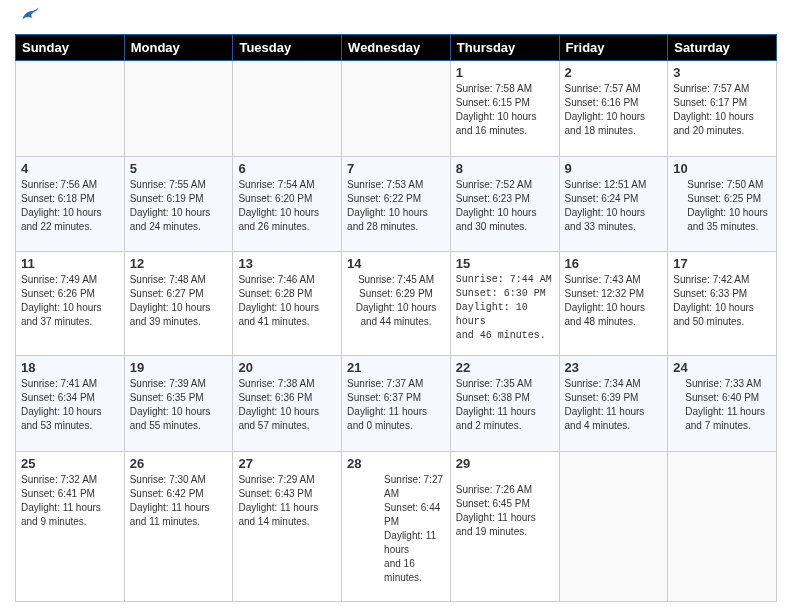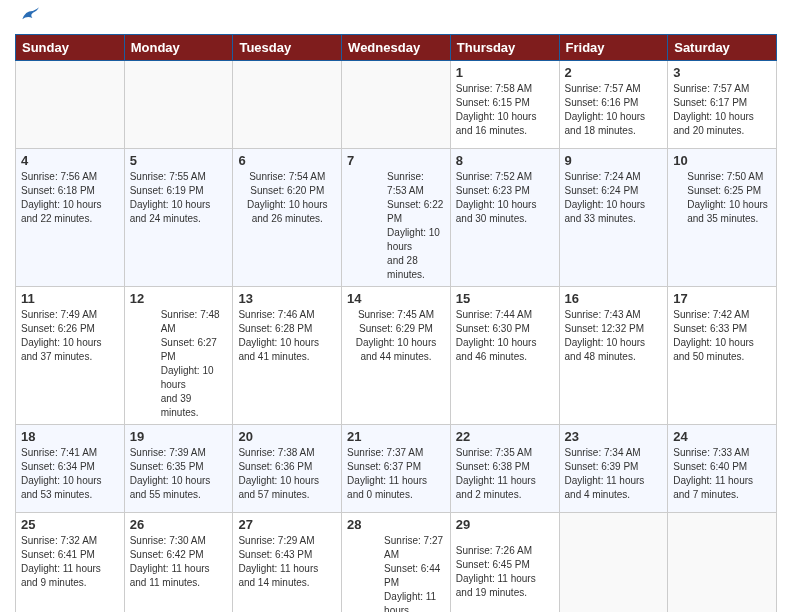--- a/index.html
+++ b/index.html
@@ -55,21 +55,21 @@
       font-size: 16px;
       color: #555;
     }
     .calendar {
       flex: 1;
       border-collapse: collapse;
       width: 100%;
       table-layout: fixed;
     }
     .calendar th {
-      background-color: #7f1d1d;
+      background-color: #000000;
       color: white;
       text-align: left;
       padding: 5px 6px;
       font-size: 13px;
       font-weight: bold;
       border: 1px solid #1a5da0;
     }
     .calendar td {
       border: 1px solid #ccc;
       vertical-align: top;
@@ -173,42 +173,42 @@
           </td>
           <td>
             <span class="day-number">5</span>
             <div class="day-info" style="white-space: pre-line;">Sunrise: 7:55 AM
 Sunset: 6:19 PM
 Daylight: 10 hours
 and 24 minutes.</div>
           </td>
           <td>
             <span class="day-number">6</span>
-            <div class="day-info" style="white-space: pre-line; text-align: center;">Sunrise: 7:54 AM
+            <div class="day-info" style="white-space: pre-line;">Sunrise: 7:54 AM
 Sunset: 6:20 PM
 Daylight: 10 hours
 and 26 minutes.</div>
           </td>
           <td>
             <span class="day-number">7</span>
-            <div class="day-info" style="white-space: pre-line; margin-left: 40px;">Sunrise: 7:53 AM
+            <div class="day-info" style="white-space: pre-line;">Sunrise: 7:53 AM
 Sunset: 6:22 PM
 Daylight: 10 hours
 and 28 minutes.</div>
           </td>
           <td>
             <span class="day-number">8</span>
             <div class="day-info" style="white-space: pre-line;">Sunrise: 7:52 AM
 Sunset: 6:23 PM
 Daylight: 10 hours
 and 30 minutes.</div>
           </td>
           <td>
             <span class="day-number">9</span>
-            <div class="day-info" style="white-space: pre-line;">Sunrise: 7:24 AM
+            <div class="day-info" style="white-space: pre-line;">Sunrise: 12:51 AM
 Sunset: 6:24 PM
 Daylight: 10 hours
 and 33 minutes.</div>
           </td>
           <td>
             <span class="day-number">10</span>
             <div class="day-info" style="white-space: pre-line; margin-left: 14px;">Sunrise: 7:50 AM
 Sunset: 6:25 PM
 Daylight: 10 hours
 and 35 minutes.</div>
@@ -217,42 +217,42 @@
         <tr>
           <td>
             <span class="day-number">11</span>
             <div class="day-info" style="white-space: pre-line;">Sunrise: 7:49 AM
 Sunset: 6:26 PM
 Daylight: 10 hours
 and 37 minutes.</div>
           </td>
           <td>
             <span class="day-number">12</span>
-            <div class="day-info" style="white-space: pre-line; margin-left: 31px;">Sunrise: 7:48 AM
+            <div class="day-info" style="white-space: pre-line;">Sunrise: 7:48 AM
 Sunset: 6:27 PM
 Daylight: 10 hours
 and 39 minutes.</div>
           </td>
           <td>
             <span class="day-number">13</span>
             <div class="day-info" style="white-space: pre-line;">Sunrise: 7:46 AM
 Sunset: 6:28 PM
 Daylight: 10 hours
 and 41 minutes.</div>
           </td>
           <td>
             <span class="day-number">14</span>
             <div class="day-info" style="white-space: pre-line; text-align: center;">Sunrise: 7:45 AM
 Sunset: 6:29 PM
 Daylight: 10 hours
 and 44 minutes.</div>
           </td>
           <td>
             <span class="day-number">15</span>
-            <div class="day-info" style="white-space: pre-line;">Sunrise: 7:44 AM
+            <div class="day-info" style="white-space: pre-line; font-family: Liberation Mono, monospace;">Sunrise: 7:44 AM
 Sunset: 6:30 PM
 Daylight: 10 hours
 and 46 minutes.</div>
           </td>
           <td>
             <span class="day-number">16</span>
             <div class="day-info" style="white-space: pre-line;">Sunrise: 7:43 AM
 Sunset: 12:32 PM
 Daylight: 10 hours
 and 48 minutes.</div>
@@ -303,21 +303,21 @@
           </td>
           <td>
             <span class="day-number">23</span>
             <div class="day-info" style="white-space: pre-line;">Sunrise: 7:34 AM
 Sunset: 6:39 PM
 Daylight: 11 hours
 and 4 minutes.</div>
           </td>
           <td>
             <span class="day-number">24</span>
-            <div class="day-info" style="white-space: pre-line;">Sunrise: 7:33 AM
+            <div class="day-info" style="white-space: pre-line; margin-left: 12px;">Sunrise: 7:33 AM
 Sunset: 6:40 PM
 Daylight: 11 hours
 and 7 minutes.</div>
           </td>
         </tr>
         <tr>
           <td>
             <span class="day-number">25</span>
             <div class="day-info" style="white-space: pre-line;">Sunrise: 7:32 AM
 Sunset: 6:41 PM

